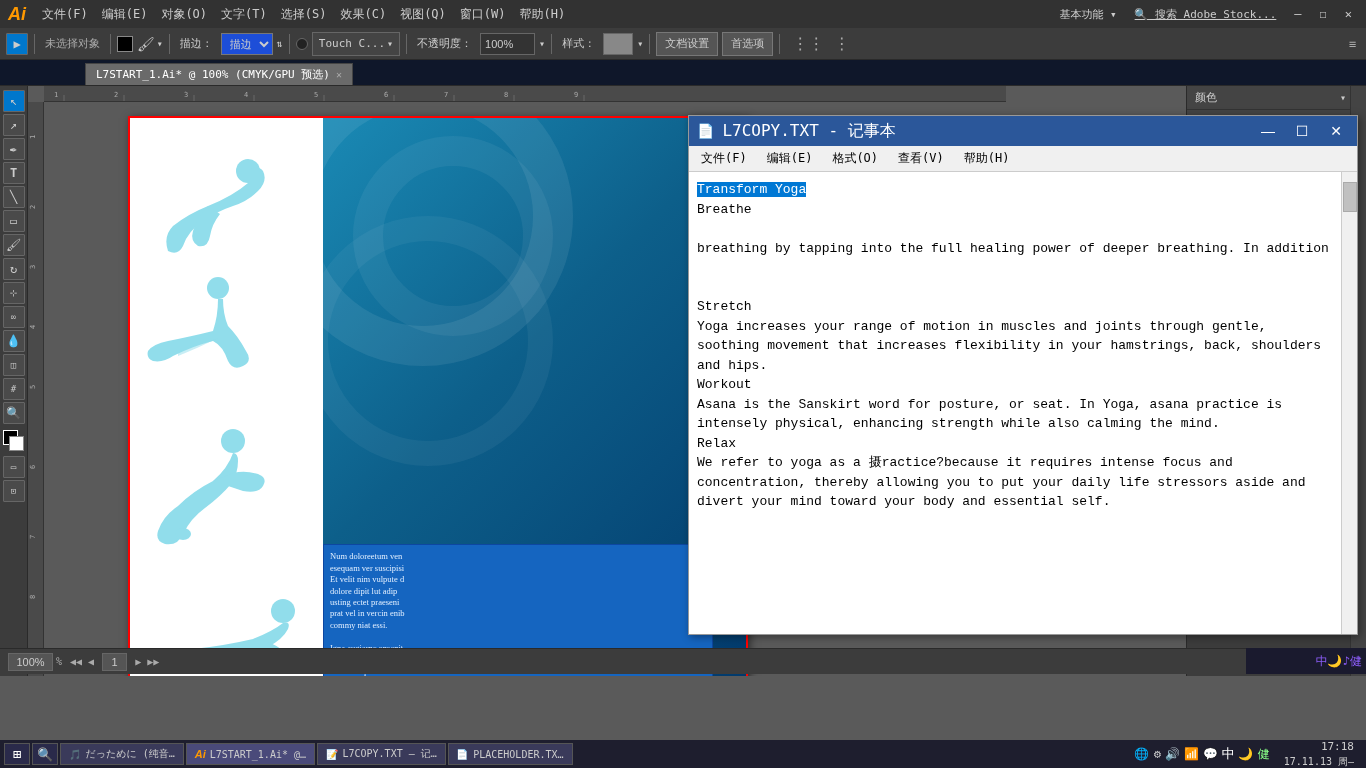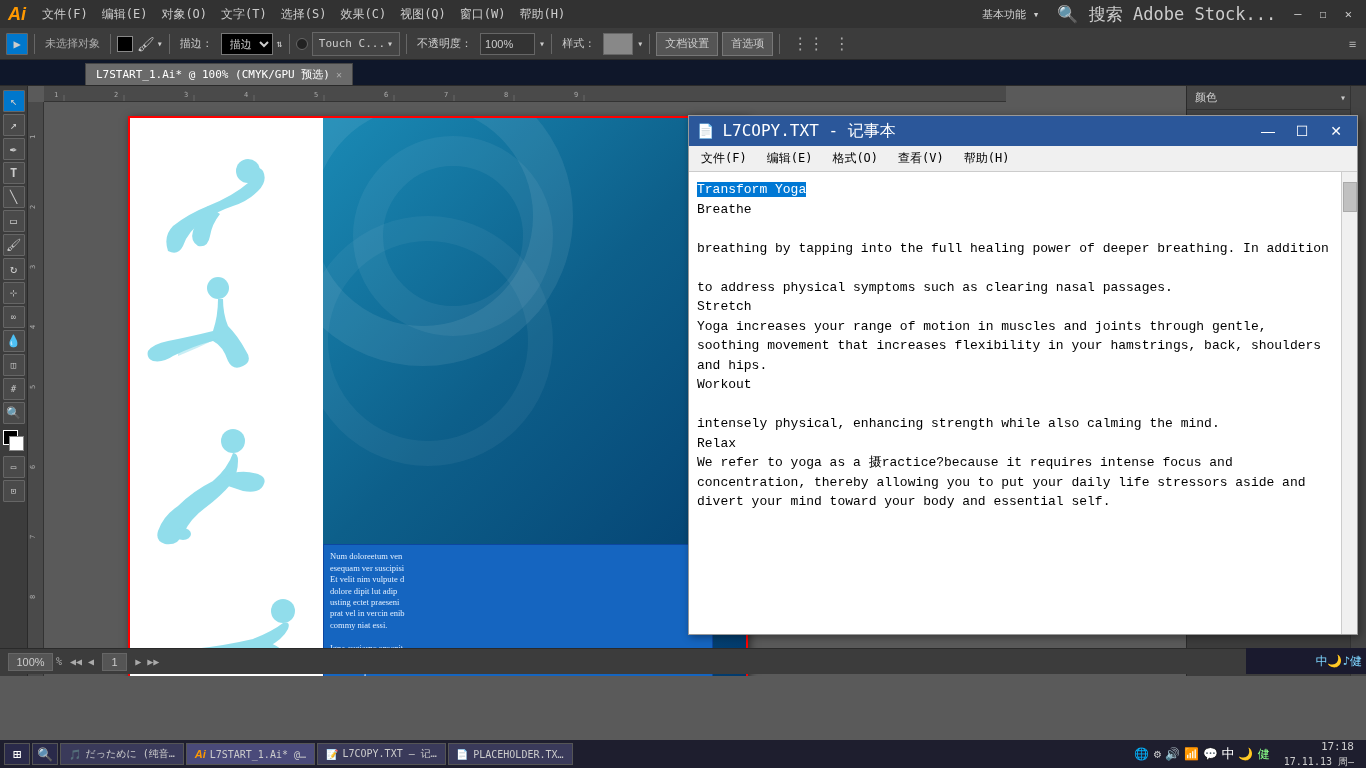--- a/index.html
+++ b/index.html
@@ -52,21 +52,21 @@
       color: #ccc;
       font-size: 11px;
       padding: 2px 4px;
       display: flex;
       align-items: center;
       gap: 2px;
       white-space: nowrap;
       font-family: Liberation Mono, monospace;
     }
     .toolbar-select {
-      background: #000000;
+      background: #1d4ed8;
       border: 1px solid #777;
       color: #ccc;
       font-size: 11px;
       padding: 1px 4px;
       height: 22px;
     }
     .black-square {
       width: 16px;
       height: 16px;
       background: #000;
@@ -485,21 +485,21 @@
   <span class="menu-item">对象(O)</span>
   <span class="menu-item">文字(T)</span>
   <span class="menu-item">选择(S)</span>
   <span class="menu-item">效果(C)</span>
   <span class="menu-item">视图(Q)</span>
   <span class="menu-item">窗口(W)</span>
   <span class="menu-item">帮助(H)</span>
   <div class="menu-spacer"></div>
   <div class="menu-right-icons">
     <span class="menu-item" style="color:#ccc;font-size:11px;">基本功能 ▾</span>
-    <span class="menu-item" style="color:#ccc;font-size:17px;">🔍 搜索 Adobe Stock...</span>
+    <span class="menu-item" style="color:#ccc;font-size:11px;text-decoration:underline;">🔍 搜索 Adobe Stock...</span>
     <span class="menu-item" style="color:#ccc;">—</span>
     <span class="menu-item" style="color:#ccc;">☐</span>
     <span class="menu-item" style="color:#ccc;">✕</span>
   </div>
 </div>
 
 <div id="toolbar">
   <div class="tool-btn active" style="background:#0077cc;">▶</div>
   <div class="toolbar-divider"></div>
   <span class="toolbar-item" style="color:#aaa;font-size:11px;">未选择对象</span>
@@ -709,21 +709,21 @@
   </div>
   <div style="color:#aaa;font-size:10px;">◀◀ ◀</div>
   <input class="status-input" type="text" value="1" style="width: 25px;">
   <div style="color:#aaa;font-size:10px;">▶ ▶▶</div>
   <div style="flex:1;"></div>
   <span style="color:#ccc;font-size:11px;">选择</span>
   <div style="color:#aaa;font-size:12px;margin-left:auto;">▶</div>
   <div style="color:#aaa;font-size:12px;">◀</div>
 
   <div style="position:absolute;right:0;bottom:0;width:120px;height:26px;background:#1a1a2e;display:flex;align-items:center;justify-content:flex-end;padding-right:4px;gap:3px;">
-    <span style="color:#7dd3fc;font-size:12px;">中🌙♪健</span>
+    <span style="color:#8b5cf6;font-size:12px;">中🌙♪健</span>
   </div>
 </div>
 
 <div id="notepad-window">
   <div id="notepad-titlebar">
     <span class="notepad-title-icon">📄</span>
     <span class="notepad-title-text">L7COPY.TXT - 记事本</span>
     <button class="win-btn">—</button>
     <button class="win-btn">☐</button>
     <button class="win-btn close">✕</button>
@@ -735,27 +735,27 @@
     <span class="np-menu">查看(V)</span>
     <span class="np-menu">帮助(H)</span>
   </div>
   <div id="notepad-body">
     <div id="notepad-content">
       <span class="selected-text">Transform Yoga</span><br>
       <span>Breathe</span><br>
       <br>
       <span>breathing by tapping into the full healing power of deeper breathing. In addition</span><br>
       <br>
-      <span>to address physical symptoms such as clearing nasal passages.</span><br>
+      <br>
       <span>Stretch</span><br>
       <span>Yoga increases your range of motion in muscles and joints through gentle,</span><br>
       <span>soothing movement that increases flexibility in your hamstrings, back, shoulders</span><br>
       <span>and hips.</span><br>
       <span>Workout</span><br>
-      <br>
+      <span>Asana is the Sanskirt word for posture, or seat. In Yoga, asana practice is</span><br>
       <span>intensely physical, enhancing strength while also calming the mind.</span><br>
       <span>Relax</span><br>
       <span>We refer to yoga as a 摄ractice?because it requires intense focus and</span><br>
       <span>concentration, thereby allowing you to put your daily life stressors aside and</span><br>
       <span>divert your mind toward your body and essential self.</span><br>
     </div>
     <div id="notepad-scrollbar" style="width:16px;background:#f0f0f0;border-left:1px solid #ccc;position:relative;">
       <div style="width:14px;height:30px;background:#c0c0c0;border:1px solid #aaa;position:absolute;top:10px;left:1px;"></div>
     </div>
   </div>

